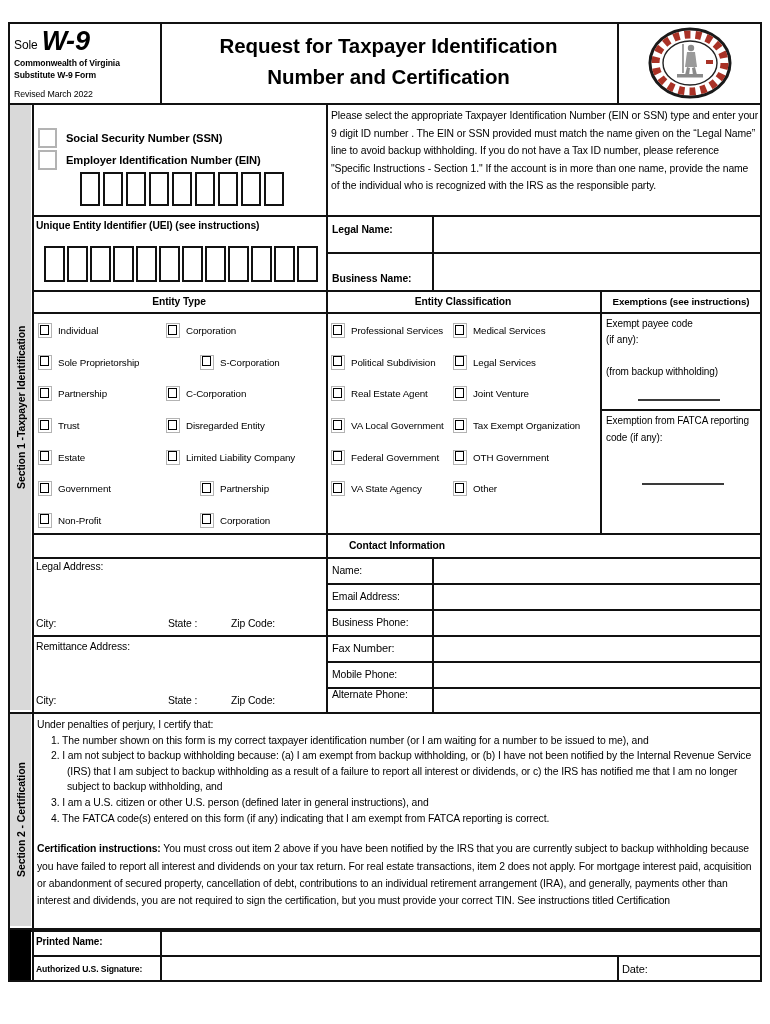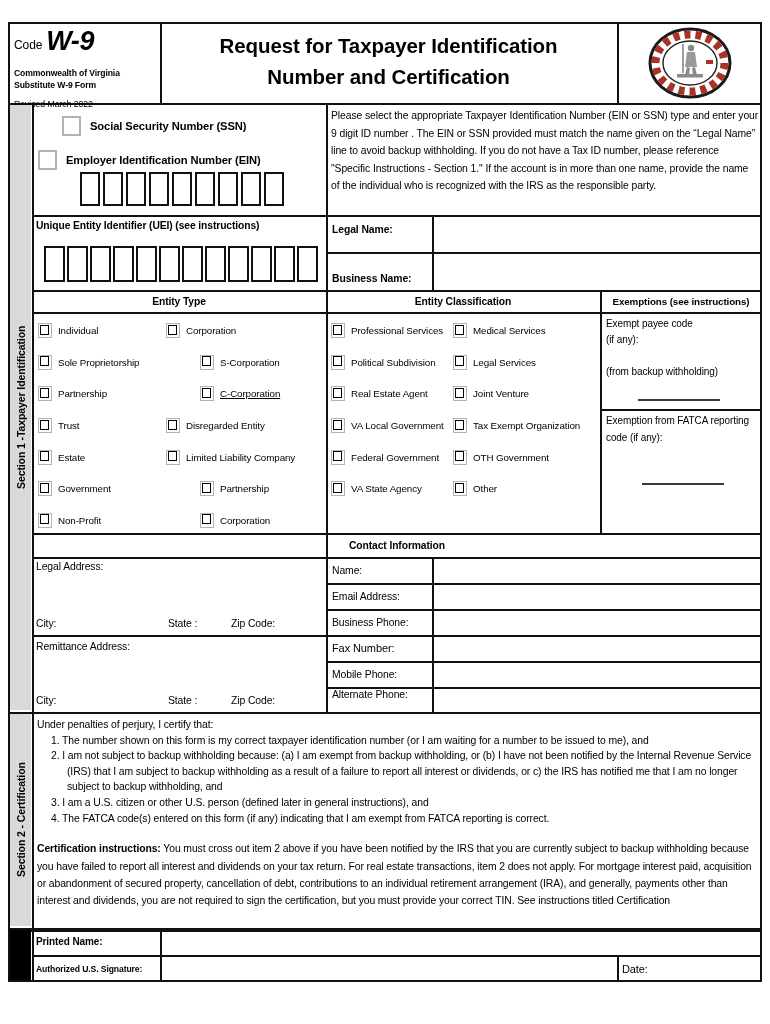--- a/index.html
+++ b/index.html
@@ -63,24 +63,24 @@
   <div class="vl" style="left:32px;top:103px;height:879px;"></div>
   <div class="vl" style="left:326px;top:103px;height:609px;"></div>
   <div class="vl" style="left:432px;top:215px;height:75px;"></div>
   <div class="vl" style="left:600px;top:290px;height:243px;"></div>
   <div class="vl" style="left:432px;top:557px;height:155px;"></div>
   <div class="vl" style="left:160px;top:928px;height:54px;"></div>
   <div class="vl" style="left:617px;top:955px;height:27px;"></div>
 
   <div class="abs" style="left:14px;top:30px;">
     <div style="display:flex;align-items:flex-end;gap:4px;">
-      <span style="font-size:12px;">Code</span>
+      <span style="font-size:12px;">Sole</span>
       <span class="b" style="font-size:27px;line-height:22px;font-style:italic;">W-9</span>
     </div>
-    <div class="b" style="font-size:8.6px;margin-top:16px;">Commonwealth of Virginia</div>
+    <div class="b" style="font-size:8.6px;margin-top:6px;">Commonwealth of Virginia</div>
     <div class="b" style="font-size:8.6px;margin-top:2px;">Substitute W-9 Form</div>
     <div style="font-size:8.8px;margin-top:9px;">Revised March 2022</div>
   </div>
 
   <div class="abs" style="left:160px;top:30px;width:457px;text-align:center;">
     <div class="b" style="font-size:20.5px;line-height:31px;">Request for Taxpayer Identification</div>
     <div class="b" style="font-size:20.5px;line-height:31px;">Number and Certification</div>
   </div>
 
   <div class="abs" style="left:617px;top:22px;width:145px;height:81px;display:flex;align-items:center;justify-content:center;">
@@ -95,21 +95,21 @@
       <path d="M49 41 l2 8 h-4 l-1-7 z" fill="#8a8a8a"></path>
       <rect x="31" y="48" width="26" height="3.5" fill="#8a8a8a"></rect>
       <rect x="60" y="34" width="7" height="4" fill="#a93226"></rect>
     </svg>
   </div>
 
   <div class="side" style="top:105px;height:605px;">Section 1 -Taxpayer Identification</div>
   <div class="side" style="top:714px;height:212px;">Section 2 - Certification</div>
   <div class="blackblock" style="top:930px;height:50px;"></div>
 
-  <div class="abs" style="left:38px;top:116px;display:flex;align-items:center;gap:9px;margin-left:24px;">
+  <div class="abs" style="left:38px;top:128px;display:flex;align-items:center;gap:9px;">
     <span class="bigcb"></span>
     <span class="b" style="font-size:11.2px;">Social Security Number (SSN)</span>
   </div>
   <div class="abs" style="left:38px;top:150px;display:flex;align-items:center;gap:9px;">
     <span class="bigcb"></span>
     <span class="b" style="font-size:11.2px;">Employer Identification Number (EIN)</span>
   </div>
   <div class="digits" style="left:80px;top:172px;">
     <span class="digit"></span>
     <span class="digit"></span>
@@ -168,21 +168,21 @@
       <div class="opt" style="margin-left:34px;">
           <span class="cb"></span>
           <span>S-Corporation</span>
         </div>
     </div>
     <div class="optrow">
       <div class="opt" style="width:128px;">
           <span class="cb"></span>
           <span>Partnership</span>
         </div>
-      <div class="opt" style="margin-left:34px;text-decoration:underline;">
+      <div class="opt" style="">
           <span class="cb"></span>
           <span>C-Corporation</span>
         </div>
     </div>
     <div class="optrow">
       <div class="opt" style="width:128px;">
           <span class="cb"></span>
           <span>Trust</span>
         </div>
       <div class="opt">

